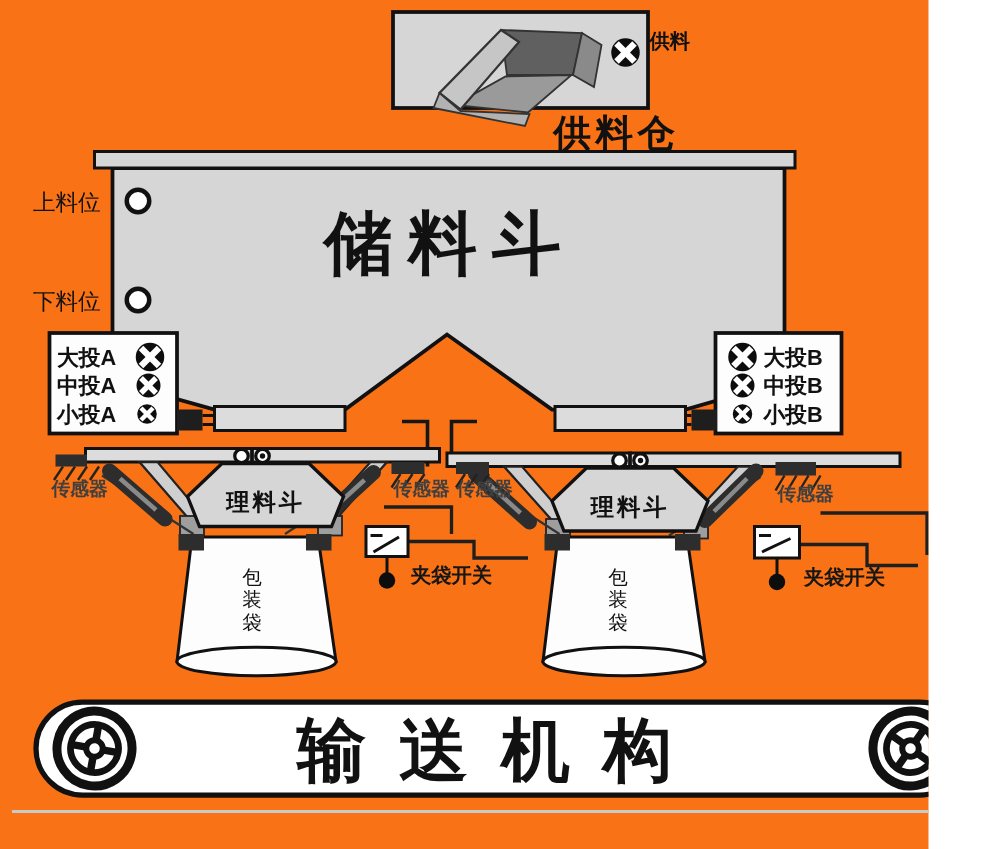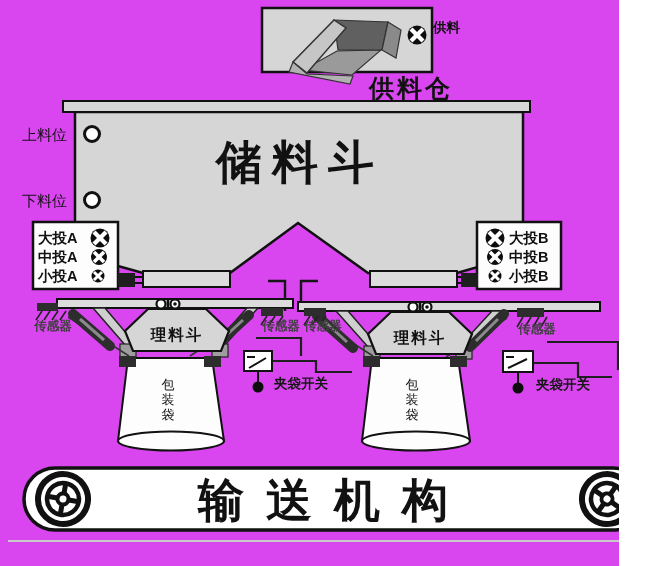--- a/index.html
+++ b/index.html
@@ -1,16 +1,16 @@
 <!DOCTYPE html>
 <html><head>
 <meta charset="utf-8">
 <style>
   html,body{margin:0;padding:0;background:#ffffff;}
-  .stage{width:619px;height:566px;position:relative;background:#d946ef;overflow:hidden;}
+  .stage{width:619px;height:566px;position:relative;background:#f97316;overflow:hidden;}
   svg{display:block;}
   text{font-family:"Liberation Sans","DejaVu Sans",sans-serif;fill:#111;}
   .big{font-weight:600;}
   .lbl{font-weight:600;}
   .sensor{font-weight:700;fill:#3f3f3f;}
   .sw{font-weight:700;fill:#161616;}
 </style>
 </head>
 <body>
 

